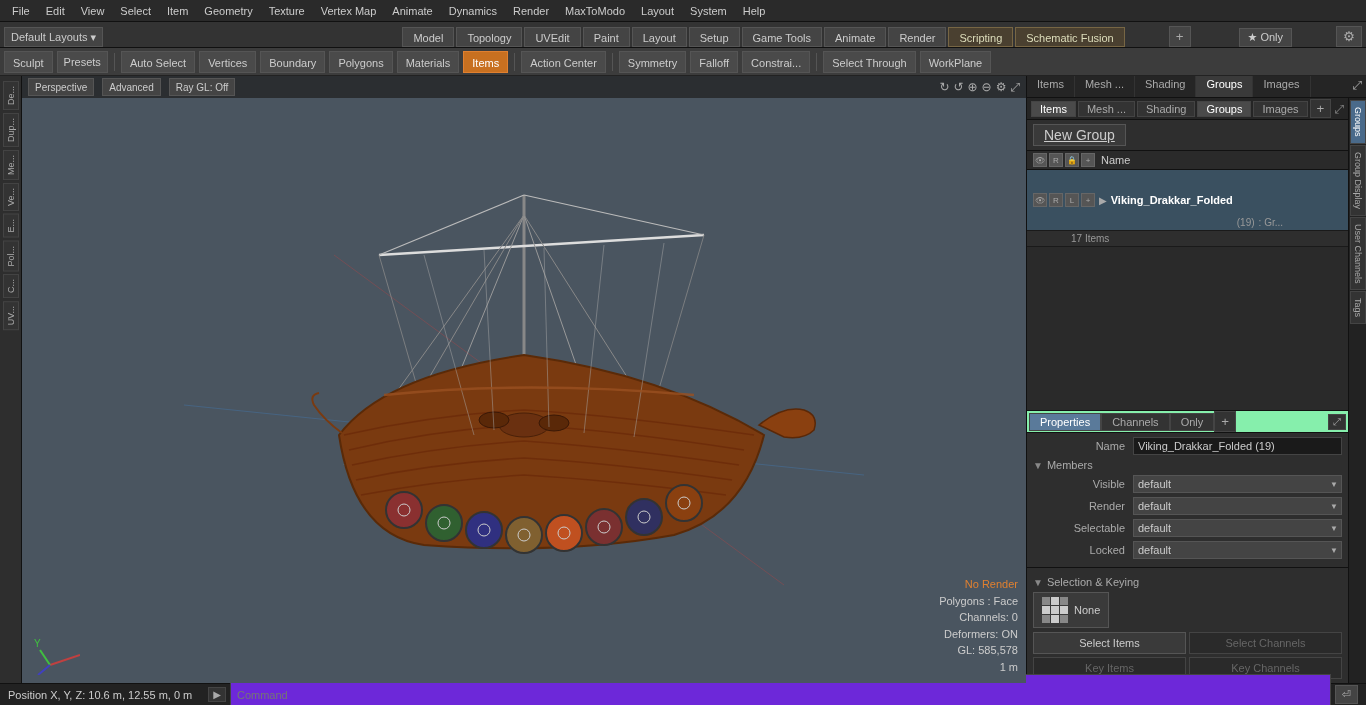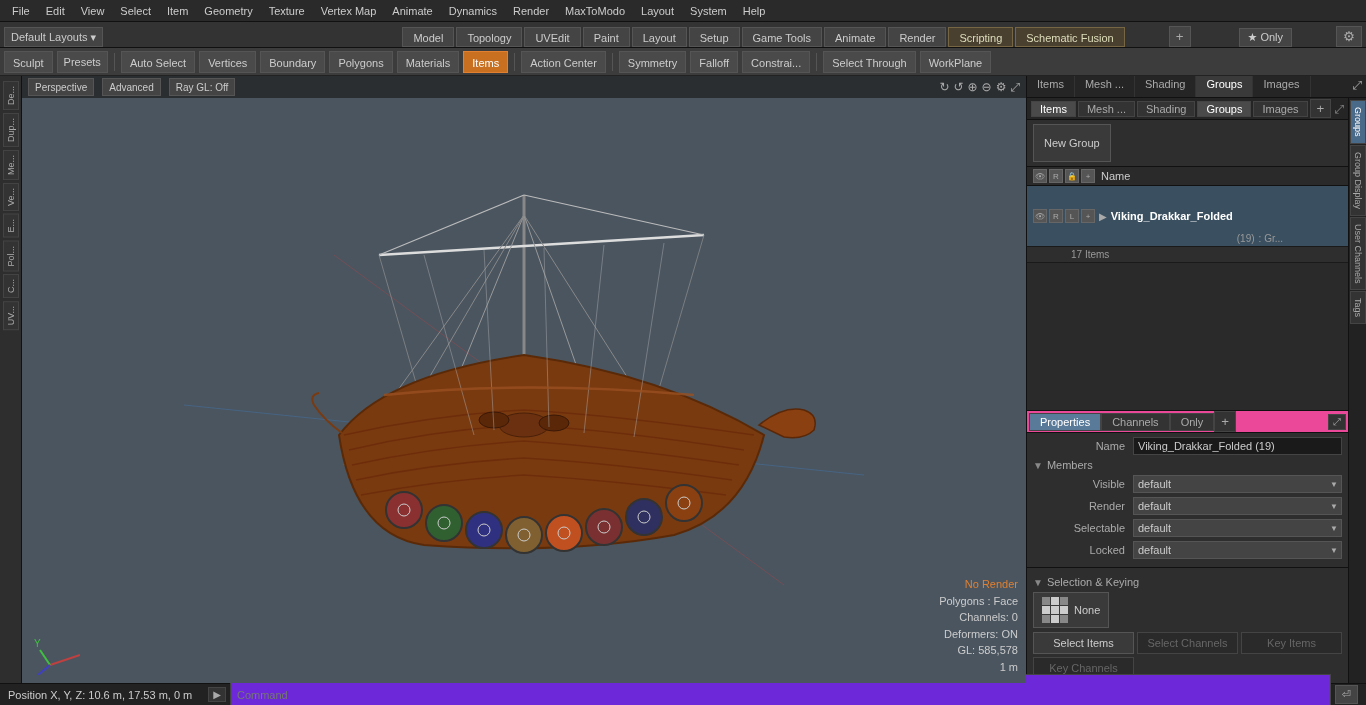--- a/index.html
+++ b/index.html
@@ -53,61 +53,61 @@
 
     
     #panel-inner-tabs { display: flex; align-items: center; background: #252525; height: 22px; border-bottom: 1px solid #111; padding: 0 4px; gap: 2px; }
     .inner-tab { padding: 1px 8px; color: #aaa; font-size: 11px; cursor: pointer; background: #333; border: 1px solid #444; }
     .inner-tab.active { background: #4a4a4a; color: #fff; }
     .inner-tab-add { background: #333; border: 1px solid #444; color: #aaa; padding: 1px 6px; cursor: pointer; }
     .inner-tab-icons { margin-left: auto; display: flex; gap: 2px; color: #888; font-size: 12px; }
 
     
     #new-group-bar { padding: 4px 6px; border-bottom: 1px solid #111; }
-    .new-group-btn { background: #3a3a3a; border: 1px solid #555; color: #ccc; padding: 12px 10px; font-size: 11px; cursor: pointer; }
+    .new-group-btn { background: #3a3a3a; border: 1px solid #555; color: #ccc; padding: 2px 10px; font-size: 14px; cursor: pointer; text-decoration: underline; }
 
     
     #name-header { display: flex; align-items: center; background: #2a2a2a; padding: 2px 6px; border-bottom: 1px solid #111; }
     .col-icons { display: flex; gap: 2px; margin-right: 6px; }
     .col-icon { width: 14px; height: 14px; background: #555; border: 1px solid #666; cursor: pointer; font-size: 8px; display: flex; align-items: center; justify-content: center; color: #aaa; }
     .col-name { color: #ccc; font-size: 11px; }
 
     
     #group-list { background: #2e2e2e; }
     .group-item { display: flex; align-items: center; padding: 2px 6px; border-bottom: 1px solid #1a1a1a; background: #3a5060; }
     .group-item-icons { display: flex; gap: 2px; margin-right: 4px; }
     .gi-icon { width: 14px; height: 14px; background: #555; border: 1px solid #666; cursor: pointer; font-size: 8px; display: flex; align-items: center; justify-content: center; color: #aaa; }
     .gi-arrow { color: #aaa; margin-right: 4px; font-size: 10px; }
     .gi-label { color: #fff; font-size: 11px; font-weight: bold; }
     .gi-count { color: #999; font-size: 10px; margin-left: 4px; margin-top: 45px; }
     #group-empty { background: #2a2a2a; flex: 1; min-height: 120px; }
 
     
     #props-panel { border-top: 1px solid #111; }
-    #props-tabs-row { display: flex; align-items: center; background: #ec4899; height: 22px; border-bottom: 1px solid #111; padding: 0 2px; }
+    #props-tabs-row { display: flex; align-items: center; background: #86efac; height: 22px; border-bottom: 1px solid #111; padding: 0 2px; }
     .props-tab { padding: 2px 10px; color: #aaa; font-size: 11px; cursor: pointer; background: #333; border: 1px solid #444; }
     .props-tab.active { background: #5a7a9a; color: #fff; }
     .props-tab-add { background: #333; border: 1px solid #444; color: #aaa; padding: 2px 6px; cursor: pointer; }
     .props-icons { margin-left: auto; display: flex; gap: 2px; color: #888; font-size: 12px; }
     .props-icon-btn { background: #333; border: 1px solid #444; color: #aaa; padding: 1px 4px; cursor: pointer; font-size: 10px; }
 
     
     #props-content { padding: 4px 6px; background: #2e2e2e; }
     .prop-row { display: flex; align-items: center; margin-bottom: 4px; }
     .prop-label { color: #aaa; font-size: 11px; width: 100px; text-align: right; padding-right: 8px; }
     .prop-input { flex: 1; background: #1a1a1a; border: 1px solid #444; color: #ccc; padding: 2px 4px; font-size: 11px; height: 18px; }
     .prop-select-wrap { flex: 1; position: relative; }
     .prop-select-wrap::after { content: '▼'; position: absolute; right: 4px; top: 50%; transform: translateY(-50%); color: #aaa; font-size: 8px; pointer-events: none; }
     .prop-select-el { width: 100%; background: #444; border: 1px solid #555; color: #ccc; padding: 1px 4px; font-size: 11px; height: 18px; appearance: none; -webkit-appearance: none; }
     .section-header { display: flex; align-items: center; color: #aaa; font-size: 11px; margin: 4px 0 4px 0; cursor: pointer; }
     .section-arrow { margin-right: 4px; color: #888; font-size: 10px; }
 
     
     #sel-keying { padding: 4px 6px; background: #2e2e2e; border-top: 1px solid #111; }
-    .sk-grid { display: grid; grid-template-columns: 1fr 1fr 1fr; gap: 3px; margin-top: 4px; border-radius: 12px; }
+    .sk-grid { display: grid; grid-template-columns: 1fr 1fr; gap: 3px; margin-top: 4px; border-radius: 12px; }
     .sk-btn-large { background: #3a3a3a; border: 1px solid #555; color: #ccc; padding: 4px 6px; font-size: 11px; cursor: pointer; text-align: center; display: flex; align-items: center; justify-content: center; }
     .sk-btn-large.none-btn { grid-column: 1 / 3; display: flex; align-items: center; gap: 6px; padding: 4px 8px; }
     .sk-icon-grid { display: grid; grid-template-columns: repeat(3,8px); grid-template-rows: repeat(3,8px); gap: 1px; }
     .sk-icon-cell { width: 8px; height: 8px; background: #888; }
     .sk-icon-cell.filled { background: #ccc; }
     .sk-btn-disabled { background: #2a2a2a; border: 1px solid #444; color: #666; cursor: default; }
 
     
     #right-vtabs { width: 18px; background: #222; border-left: 1px solid #111; display: flex; flex-direction: column; align-items: center; padding-top: 2px; gap: 1px; }
     .rvtab { writing-mode: vertical-rl; font-size: 9px; color: #aaa; padding: 6px 2px; cursor: pointer; background: #333; border: 1px solid #444; text-align: center; }
@@ -459,19 +459,19 @@
         <div class="rvtab active">Groups</div>
         <div class="rvtab">Group Display</div>
         <div class="rvtab">User Channels</div>
         <div class="rvtab">Tags</div>
       </div>
     </div>
   </div>
 </div>
 
 <div id="status-bar">
-  <span class="status-pos">Position X, Y, Z:   10.6 m, 17.53 m, 0 m</span>
+  <span class="status-pos">Position X, Y, Z:   10.6 m, 12.55 m, 0 m</span>
   <div id="command-area">
     <button class="cmd-expand">▶</button>
     <input class="cmd-input" type="text" placeholder="Command" style="">
     <button class="cmd-execute">⏎</button>
   </div>
 </div>
 
 </body></html>

